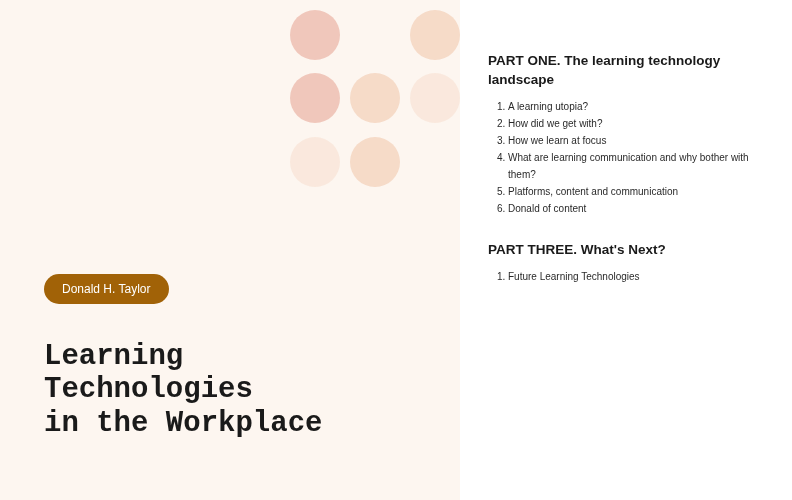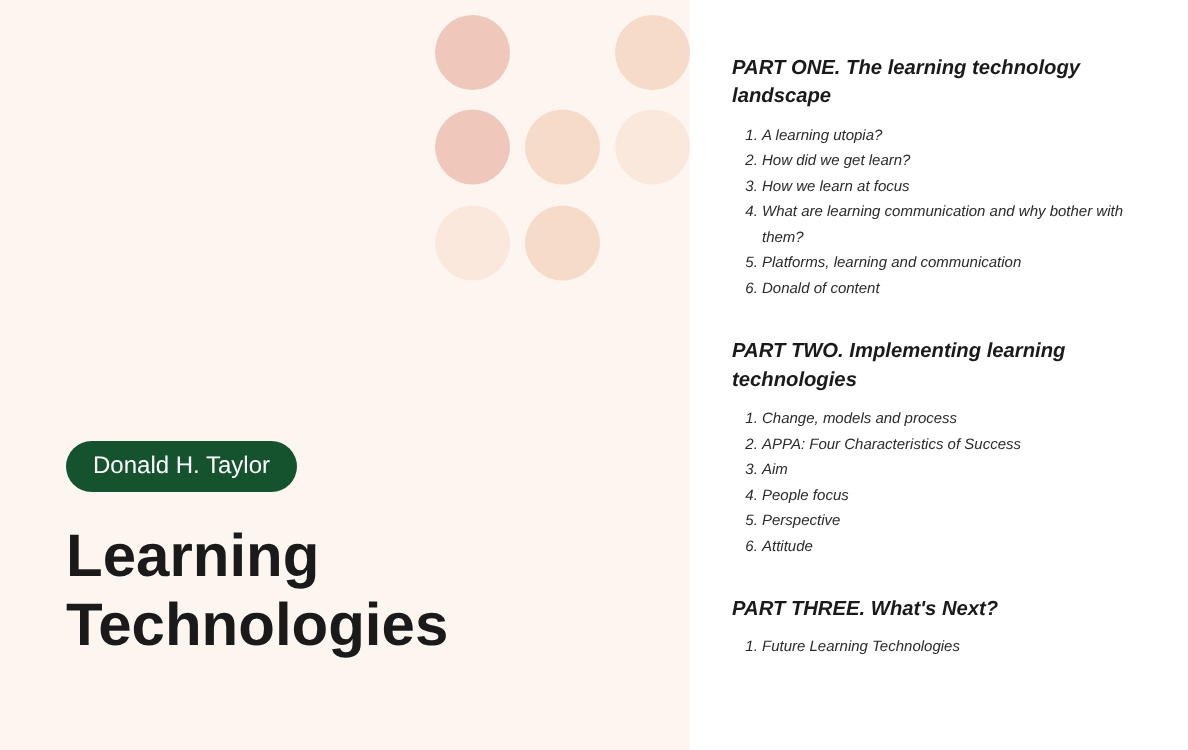--- a/index.html
+++ b/index.html
@@ -48,45 +48,45 @@
       height: 50px;
     }
 
     .dot-salmon { background: #e8a898; opacity: 0.6; }
     .dot-peach { background: #f0c0a0; opacity: 0.5; }
     .dot-light { background: #f5d5c0; opacity: 0.4; }
     .dot-empty { background: transparent; }
 
     .author-badge {
       display: inline-block;
-      background: #14532d;
+      background: #a16207;
       color: #fff;
       border-radius: 24px;
       padding: 8px 18px;
-      font-size: 16px;
+      font-size: 12px;
       font-weight: 500;
-      margin-bottom: 20px;
+      margin-bottom: 36px;
       width: fit-content;
     }
 
     .book-title {
-      font-size: 40px;
+      font-size: 29px;
       font-weight: 700;
       color: #1a1a1a;
       line-height: 1.15;
       max-width: 360px;
+      font-family: Liberation Mono, monospace;
     }
 
     .right-panel {
       width: 332px;
       height: 500px;
       background: #fff;
       overflow-y: auto;
-      padding: 36px 28px 40px 28px;
-      font-style: italic;
+      padding: 52px 28px 40px 28px;
     }
 
     .section {
       margin-bottom: 24px;
     }
 
     .section-title {
       font-size: 13.5px;
       font-weight: 700;
       color: #1a1a1a;
@@ -121,48 +121,38 @@
     <div class="dot dot-peach"></div>
     <div class="dot dot-empty"></div>
   </div>
 
   <div class="author-badge">
     <span>Donald H. Taylor</span>
   </div>
 
   <div class="book-title">
     <span>Learning Technologies</span><br>
+    <span>in the Workplace</span>
   </div>
 </div>
 
 <div class="right-panel">
 
   <div class="section">
     <div class="section-title">PART ONE. The learning technology landscape</div>
     <ol>
       <li>A learning utopia?</li>
-      <li>How did we get learn?</li>
+      <li>How did we get with?</li>
       <li>How we learn at focus</li>
       <li>What are learning communication and why bother with them?</li>
-      <li>Platforms, learning and communication</li>
+      <li>Platforms, content and communication</li>
       <li>Donald of content</li>
     </ol>
   </div>
 
-  <div class="section">
-    <div class="section-title">PART TWO. Implementing learning technologies</div>
-    <ol>
-      <li>Change, models and process</li>
-      <li>APPA: Four Characteristics of Success</li>
-      <li>Aim</li>
-      <li>People focus</li>
-      <li>Perspective</li>
-      <li>Attitude</li>
-    </ol>
-  </div>
 
   <div class="section">
     <div class="section-title">PART THREE. What's Next?</div>
     <ol>
       <li>Future Learning Technologies</li>
 
     </ol>
   </div>
 
 </div>

